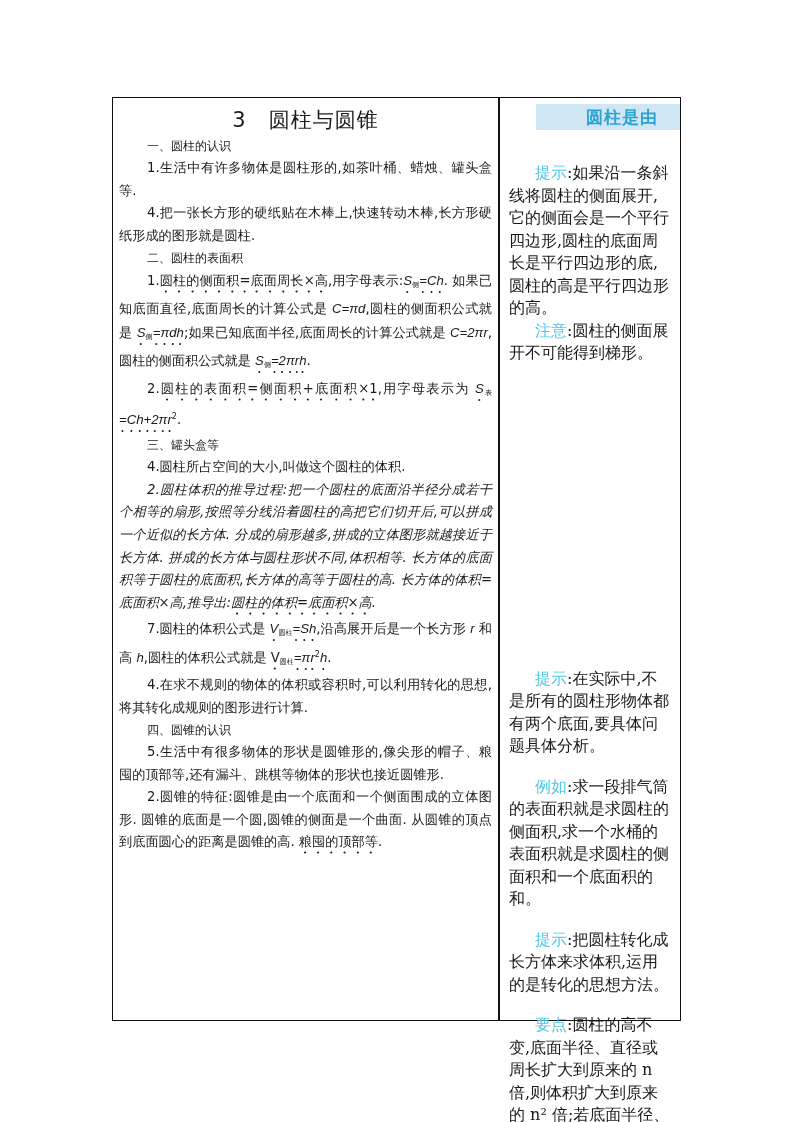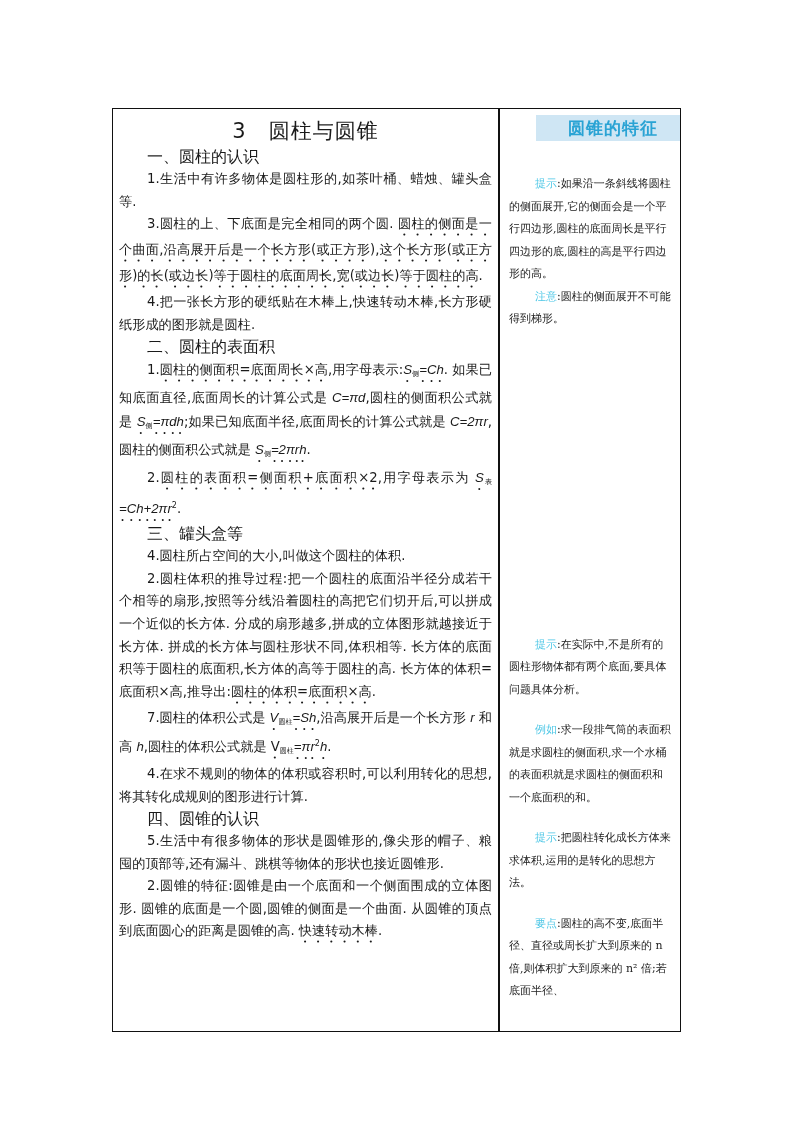--- a/index.html
+++ b/index.html
@@ -1,81 +1,80 @@
 <!DOCTYPE html>
 <html><head>
 <meta charset="utf-8">
 <style>
   html, body { margin:0; padding:0; background:#ffffff; }
   body { width:793px; height:1122px; position:relative; overflow:hidden;
          font-family:"DejaVu Sans","Liberation Sans",sans-serif; color:#1a1a1a; }
   .table { position:absolute; left:112px; top:97px; width:569px; height:924px;
-           border:1.5px solid #111; box-sizing:border-box;margin-top:11px; }
+           border:1.5px solid #111; box-sizing:border-box; }
   .divider { position:absolute; left:385px; top:0; bottom:0; width:1.5px; background:#111; }
   .leftcol { position:absolute; left:0; top:0; width:385px; bottom:0; padding:0 6px 0 6px; box-sizing:border-box; }
   .rightcol { position:absolute; left:387px; top:0; right:0; bottom:0; box-sizing:border-box; }
 
   .title { text-align:center; font-size:21px; margin-top:7px; height:30px; line-height:30px; letter-spacing:1px; }
   .title .num { margin-right:22px; }
-  .h2 { font-size:16px; line-height:22px; padding-left:28px; }
+  .h2 { font-size:12px; line-height:22px; padding-left:28px; }
   .p { font-size:13.2px; line-height:22.5px; text-indent:28px; margin:0; text-align:justify; }
-  .p.tight { line-height:21px; }
+  .p.tight { line-height:21px;font-style:italic; }
   .em { text-emphasis: dot; -webkit-text-emphasis: dot; text-emphasis-position: under; -webkit-text-emphasis-position: under; }
   i.v { font-style:italic; font-family:"Liberation Sans",sans-serif; }
   sub.s { font-size:7px; vertical-align:-2px; }
   sup { font-size:8px; }
 
   .banner { position:relative; height:30px; margin-top:4px; }
   .banner .band { position:absolute; left:36px; right:0; top:2px; height:26px; background:#cfe6f4; }
   .banner .chev { position:absolute; left:32px; top:2px; width:0; height:0;
                   border-top:13px solid transparent; border-bottom:13px solid transparent; border-left:14px solid #ffffff; }
   .banner .chev2 { position:absolute; left:36px; top:2px; width:0; height:0;
                   border-top:13px solid transparent; border-bottom:13px solid transparent; border-left:12px solid #cfe6f4; }
   .banner .label { position:absolute; right:22px; top:2px; line-height:26px; font-size:17px; color:#2aa3d4; font-weight:bold; letter-spacing:1px; }
 
-  .note { font-family:"DejaVu Serif","Liberation Serif",serif; font-size:11px; line-height:22.5px; padding:0 9px 0 9px; margin:0; text-indent:26px; }
+  .note { font-family:"DejaVu Serif","Liberation Serif",serif; font-size:16px; line-height:22.5px; padding:0 9px 0 9px; margin:0; text-indent:26px; }
   .tag { color:#4ec7e6; }
 </style>
 </head>
 <body>
 
 <div class="table">
   <div class="leftcol">
     <div class="title">
       <span class="num">3</span><span>圆柱与圆锥</span>
     </div>
 
     <div class="h2">一、圆柱的认识</div>
     <p class="p">1.生活中有许多物体是圆柱形的,如茶叶桶、蜡烛、罐头盒等.</p>
-    <p class="p"><span>3.圆柱的上、下底面是完全相同的两个圆. </span><span class="em">圆柱的侧面是一个曲面,沿高展开后是一个长方形(或正方形),这个长方形(或正方形)的长(或边长)等于圆柱的底面周长,宽(或边长)等于圆柱的高</span><span>.</span></p>
     <p class="p">4.把一张长方形的硬纸贴在木棒上,快速转动木棒,长方形硬纸形成的图形就是圆柱.</p>
 
     <div class="h2">二、圆柱的表面积</div>
     <p class="p" style="line-height:24px"><span>1.</span><span class="em">圆柱的侧面积=底面周长×高</span><span>,用字母表示:</span><i class="v em">S</i><sub class="s">侧</sub><i class="v em">=Ch</i><span>. 如果已知底面直径,底面周长的计算公式是 </span><i class="v">C=πd</i><span>,圆柱的侧面积公式就是 </span><i class="v em">S</i><sub class="s">侧</sub><i class="v em">=πdh</i><span>;如果已知底面半径,底面周长的计算公式就是 </span><i class="v">C=2πr</i><span>,圆柱的侧面积公式就是 </span><i class="v em">S</i><sub class="s">侧</sub><i class="v em">=2πrh</i><span>.</span></p>
-    <p class="p" style="line-height:24px"><span>2.</span><span class="em">圆柱的表面积=侧面积+底面积×2</span><span>,用字母表示为 </span><i class="v em">S</i><sub class="s">表</sub><i class="v em">=Ch+2πr</i><sup>2</sup><span>.</span></p>
+    <p class="p" style="line-height:24px"><span>2.</span><span class="em">圆柱的表面积=侧面积+底面积×1</span><span>,用字母表示为 </span><i class="v em">S</i><sub class="s">表</sub><i class="v em">=Ch+2πr</i><sup>2</sup><span>.</span></p>
 
     <div class="h2">三、罐头盒等</div>
     <p class="p">4.圆柱所占空间的大小,叫做这个圆柱的体积.</p>
     <p class="p tight" style="line-height:22.6px"><span>2.圆柱体积的推导过程:把一个圆柱的底面沿半径分成若干个相等的扇形,按照等分线沿着圆柱的高把它们切开后,可以拼成一个近似的长方体. 分成的扇形越多,拼成的立体图形就越接近于长方体. 拼成的长方体与圆柱形状不同,体积相等. 长方体的底面积等于圆柱的底面积,长方体的高等于圆柱的高. 长方体的体积=底面积×高,推导出:</span><span class="em">圆柱的体积=底面积×高</span><span>.</span></p>
     <p class="p"><span>7.圆柱的体积公式是 </span><i class="v em">V</i><sub class="s">圆柱</sub><i class="v em">=Sh</i><span>,沿高展开后是一个长方形 </span><i class="v">r</i><span> 和高 </span><i class="v">h</i><span>,圆柱的体积公式就是 </span><span class="em">V</span><sub class="s">圆柱</sub><i class="v em">=πr</i><sup>2</sup><i class="v em">h</i><span>.</span></p>
     <p class="p">4.在求不规则的物体的体积或容积时,可以利用转化的思想,将其转化成规则的图形进行计算.</p>
 
     <div class="h2">四、圆锥的认识</div>
     <p class="p">5.生活中有很多物体的形状是圆锥形的,像尖形的帽子、粮囤的顶部等,还有漏斗、跳棋等物体的形状也接近圆锥形.</p>
-    <p class="p"><span>2.圆锥的特征:圆锥是由一个底面和一个侧面围成的立体图形. 圆锥的底面是一个圆,圆锥的侧面是一个曲面. 从圆锥的顶点到底面圆心的距离是圆锥的高. </span><span class="em">快速转动木棒</span><span>.</span></p>
+    <p class="p"><span>2.圆锥的特征:圆锥是由一个底面和一个侧面围成的立体图形. 圆锥的底面是一个圆,圆锥的侧面是一个曲面. 从圆锥的顶点到底面圆心的距离是圆锥的高. </span><span class="em">粮囤的顶部等</span><span>.</span></p>
   </div>
 
   <div class="divider"></div>
 
   <div class="rightcol">
     <div class="banner">
       <div class="band"></div>
       <div class="chev"></div>
       <div class="chev2"></div>
-      <div class="label">圆锥的特征</div>
+      <div class="label">圆柱是由</div>
     </div>
 
     <div style="height:30px"></div>
     <p class="note"><span class="tag">提示</span><span>:如果沿一条斜线将圆柱的侧面展开,它的侧面会是一个平行四边形,圆柱的底面周长是平行四边形的底,圆柱的高是平行四边形的高。</span></p>
     <p class="note"><span class="tag">注意</span><span>:圆柱的侧面展开不可能得到梯形。</span></p>
 
     <div style="height:303px"></div>
     <p class="note"><span class="tag">提示</span><span>:在实际中,不是所有的圆柱形物体都有两个底面,要具体问题具体分析。</span></p>
     <div style="height:18px"></div>
     <p class="note"><span class="tag">例如</span><span>:求一段排气筒的表面积就是求圆柱的侧面积,求一个水桶的表面积就是求圆柱的侧面积和一个底面积的和。</span></p>

